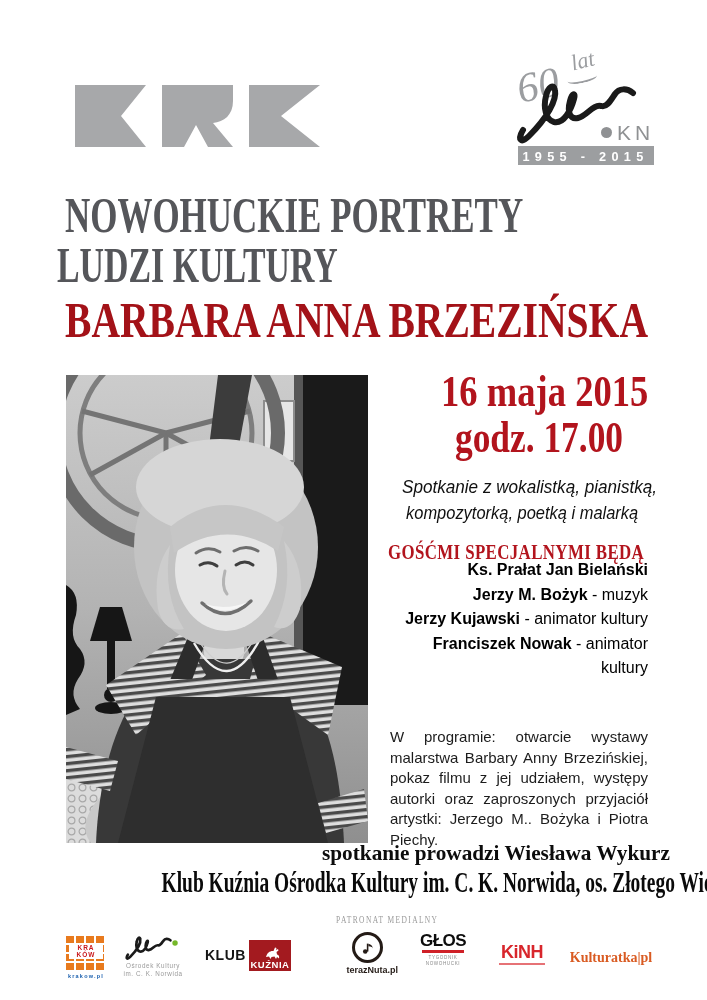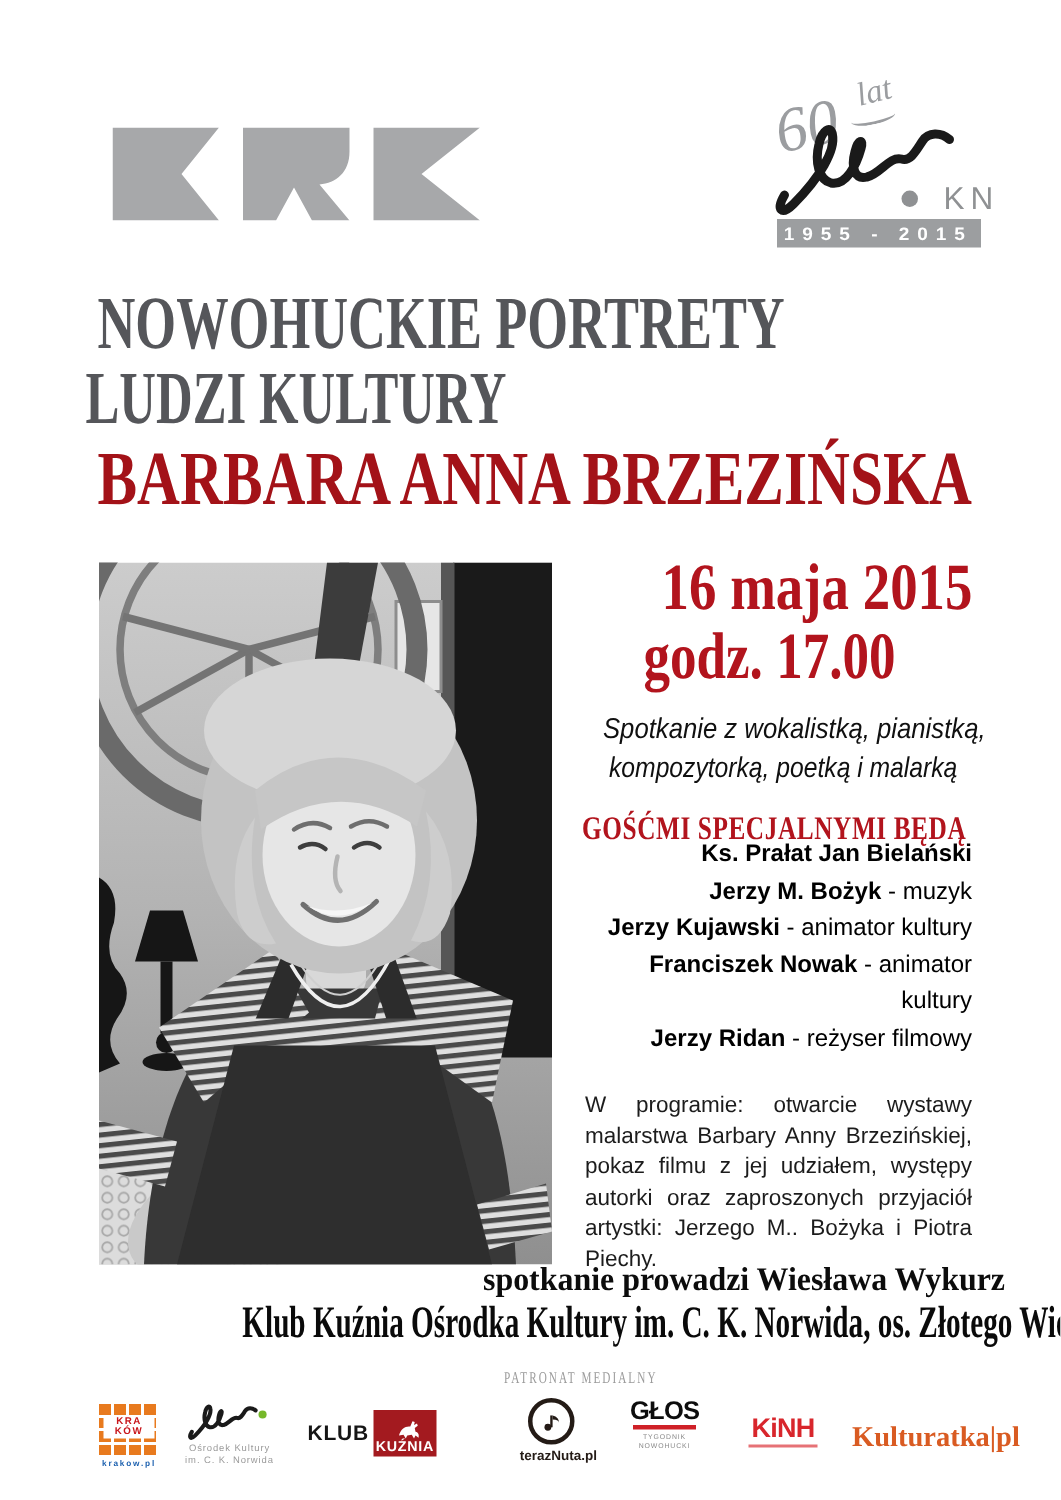--- a/index.html
+++ b/index.html
@@ -20,38 +20,38 @@
   .krk{position:absolute;left:75px;top:85px;width:245px;height:62px;}
   .anniv{position:absolute;left:505px;top:50px;width:162px;height:120px;}
   .a-num{position:absolute;left:12px;top:14px;font-family:"Liberation Serif","DejaVu Serif",serif;
          font-style:italic;font-size:42px;color:#9b9da0;transform:rotate(-12deg);line-height:1;}
   .a-lat{position:absolute;left:66px;top:0px;font-family:"Liberation Serif","DejaVu Serif",serif;
          font-style:italic;font-size:22px;color:#9b9da0;transform:rotate(-14deg);line-height:1;}
   .a-latline{position:absolute;left:62px;top:24px;width:30px;height:7px;border-bottom:2px solid #9b9da0;
          border-radius:50%;transform:rotate(-12deg);}
   .a-sig{position:absolute;left:8px;top:28px;width:150px;height:70px;}
   .a-dot{position:absolute;left:96px;top:77px;width:11px;height:11px;border-radius:50%;background:#8f9193;}
-  .a-okn{position:absolute;left:112px;top:72px;font-size:21px;color:#8f9193;letter-spacing:4px;line-height:1;margin-left:12px;}
+  .a-okn{position:absolute;left:112px;top:72px;font-size:21px;color:#8f9193;letter-spacing:4px;line-height:1;}
   .a-years{position:absolute;left:13px;top:96px;width:136px;height:19px;background:var(--bargray);
          text-align:center;line-height:19px;}
   .a-years span{font-size:12px;font-weight:bold;color:#fff;letter-spacing:5px;}
 
   
   .t1wrap{position:absolute;left:65px;top:190px;}
   .t2wrap{position:absolute;left:57px;top:240px;}
   .namewrap{position:absolute;left:65px;top:295px;}
   .t1,.t2{font-family:"Liberation Serif","DejaVu Serif",serif;font-weight:bold;font-size:50px;color:var(--titlegray);}
   .pname{font-family:"Liberation Serif","DejaVu Serif",serif;font-weight:bold;font-size:51px;color:var(--red);}
 
   
   .photo{position:absolute;left:66px;top:375px;width:302px;height:468px;}
 
   
   .datewrap{position:absolute;left:388px;top:370px;width:260px;text-align:right;}
-  .timewrap{position:absolute;left:388px;top:416px;width:260px;text-align:left;}
+  .timewrap{position:absolute;left:388px;top:416px;width:260px;text-align:center;}
   .bigred{font-family:"Liberation Serif","DejaVu Serif",serif;font-weight:bold;font-size:44px;color:var(--red2);}
   .subtitle{position:absolute;left:388px;top:474px;width:260px;text-align:left;color:#101010;}
   .subtitle .line{font-style:italic;font-size:19px;line-height:26px;}
   .gheadwrap{position:absolute;left:388px;top:541px;}
   .ghead{font-family:"Liberation Serif","DejaVu Serif",serif;font-weight:bold;font-size:22px;color:var(--red2);letter-spacing:0.5px;}
   .guest-list{position:absolute;left:388px;top:558px;width:260px;text-align:right;
               font-size:16px;line-height:24.5px;color:#000000;}
   .guest-name{font-weight:bold;}
   .program{position:absolute;left:390px;top:711px;width:258px;text-align:justify;
            font-size:15px;line-height:20.5px;color:#1c1c1c;margin-top:16px;}
@@ -97,21 +97,21 @@
   .l-glos{position:absolute;left:420px;top:933px;width:46px;height:48px;text-align:center;}
   .glos-title{font-weight:900;font-size:17px;line-height:15px;color:#0d0d0d;letter-spacing:-0.5px;}
   .glos-bar{height:3px;background:var(--glosred);margin:2px 2px 2px 2px;}
   .glos-sub{font-size:4.6px;color:#8a8a8a;letter-spacing:0.6px;line-height:5.5px;}
 
   .l-kinh{position:absolute;left:492px;top:944px;width:60px;height:28px;text-align:center;}
   .kinh-title{font-weight:900;font-size:18px;color:var(--kinhred);line-height:17px;letter-spacing:-0.5px;}
   .kinh-line{height:2px;background:var(--kinhred);opacity:0.65;width:76%;margin:2px auto 0;}
 
   .l-kulturatka{position:absolute;left:568px;top:948px;width:86px;text-align:center;}
-  .kult-title{font-family:"Liberation Serif","DejaVu Serif",serif;font-weight:bold;font-size:19px;color:var(--orange);}
+  .kult-title{font-family:"Liberation Serif","DejaVu Serif",serif;font-weight:bold;font-size:14px;color:var(--orange);}
 </style>
 </head>
 <body>
 
 <div class="poster">
 
   <div class="krk">
     <svg width="245" height="62" viewBox="0 0 245 62">
       <path d="M0,0 H71 L46,31 L71,62 H0 Z" fill="#a7a8aa"></path>
       <path d="M87,0 h71 v16 c0,14 -9,21 -20,22 l20,24 h-25 l-12,-22 -12,22 h-22 Z" fill="#a7a8aa"></path>
@@ -242,21 +242,20 @@
 
   <div class="gheadwrap">
     <span class="fit fit-left ghead" style="transform: scaleX(0.7665);">GOŚĆMI SPECJALNYMI BĘDĄ</span>
   </div>
 
   <div class="guest-list">
       <div class="guest-row"><span class="guest-name">Ks. Prałat Jan Bielański</span></div>
       <div class="guest-row"><span class="guest-name">Jerzy M. Bożyk</span> - <span class="guest-role">muzyk</span></div>
       <div class="guest-row"><span class="guest-name">Jerzy Kujawski</span> - <span class="guest-role">animator kultury</span></div>
       <div class="guest-row"><span class="guest-name">Franciszek Nowak</span> - <span class="guest-role">animator kultury</span></div>
-      <div class="guest-row"><span class="guest-name">Jerzy Ridan</span> - <span class="guest-role">reżyser filmowy</span></div>
     </div>
 
   <p class="program">W programie: otwarcie wystawy malarstwa Barbary Anny Brzezińskiej, pokaz filmu z jej udziałem, występy autorki oraz zaproszonych przyjaciół artystki: Jerzego M.. Bożyka i Piotra Piechy.</p>
 
 
   <div class="hostwrap">
     <span class="fit fit-right host" style="transform: scaleX(0.9667);">spotkanie prowadzi Wiesława Wykurz</span>
   </div>
   <div class="venuewrap">
     <span class="fit fit-center venue" style="transform: scaleX(0.6489);">Klub Kuźnia Ośrodka Kultury im. C. K. Norwida, os. Złotego Wieku 14</span>

